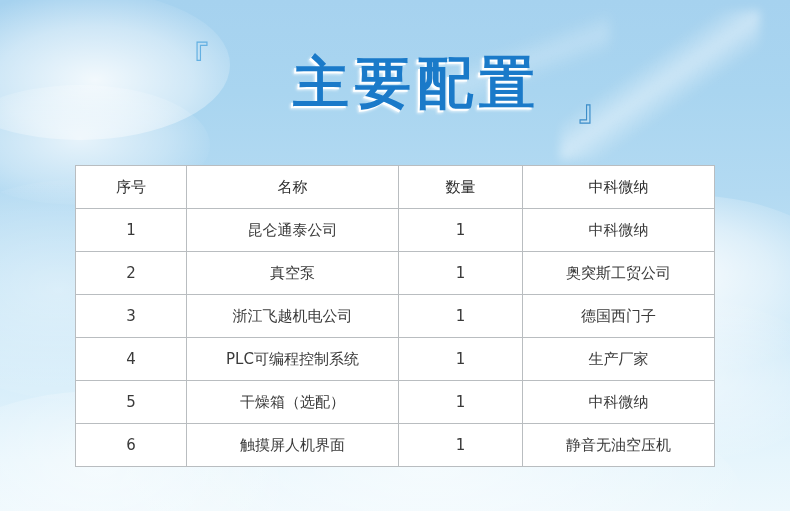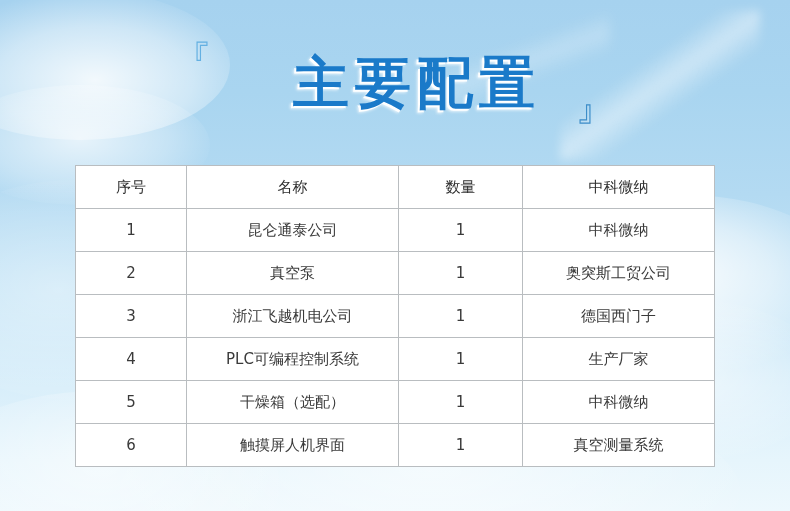--- a/index.html
+++ b/index.html
@@ -250,19 +250,19 @@
         <tr>
           <td class="num">5</td>
           <td>干燥箱（选配）</td>
           <td class="num">1</td>
           <td>中科微纳</td>
         </tr>
         <tr>
           <td class="num">6</td>
           <td>触摸屏人机界面</td>
           <td class="num">1</td>
-          <td>真空测量系统</td>
+          <td>静音无油空压机</td>
         </tr>
       </tbody>
     </table>
   </div>
 
 </div>
 
 </body></html>

